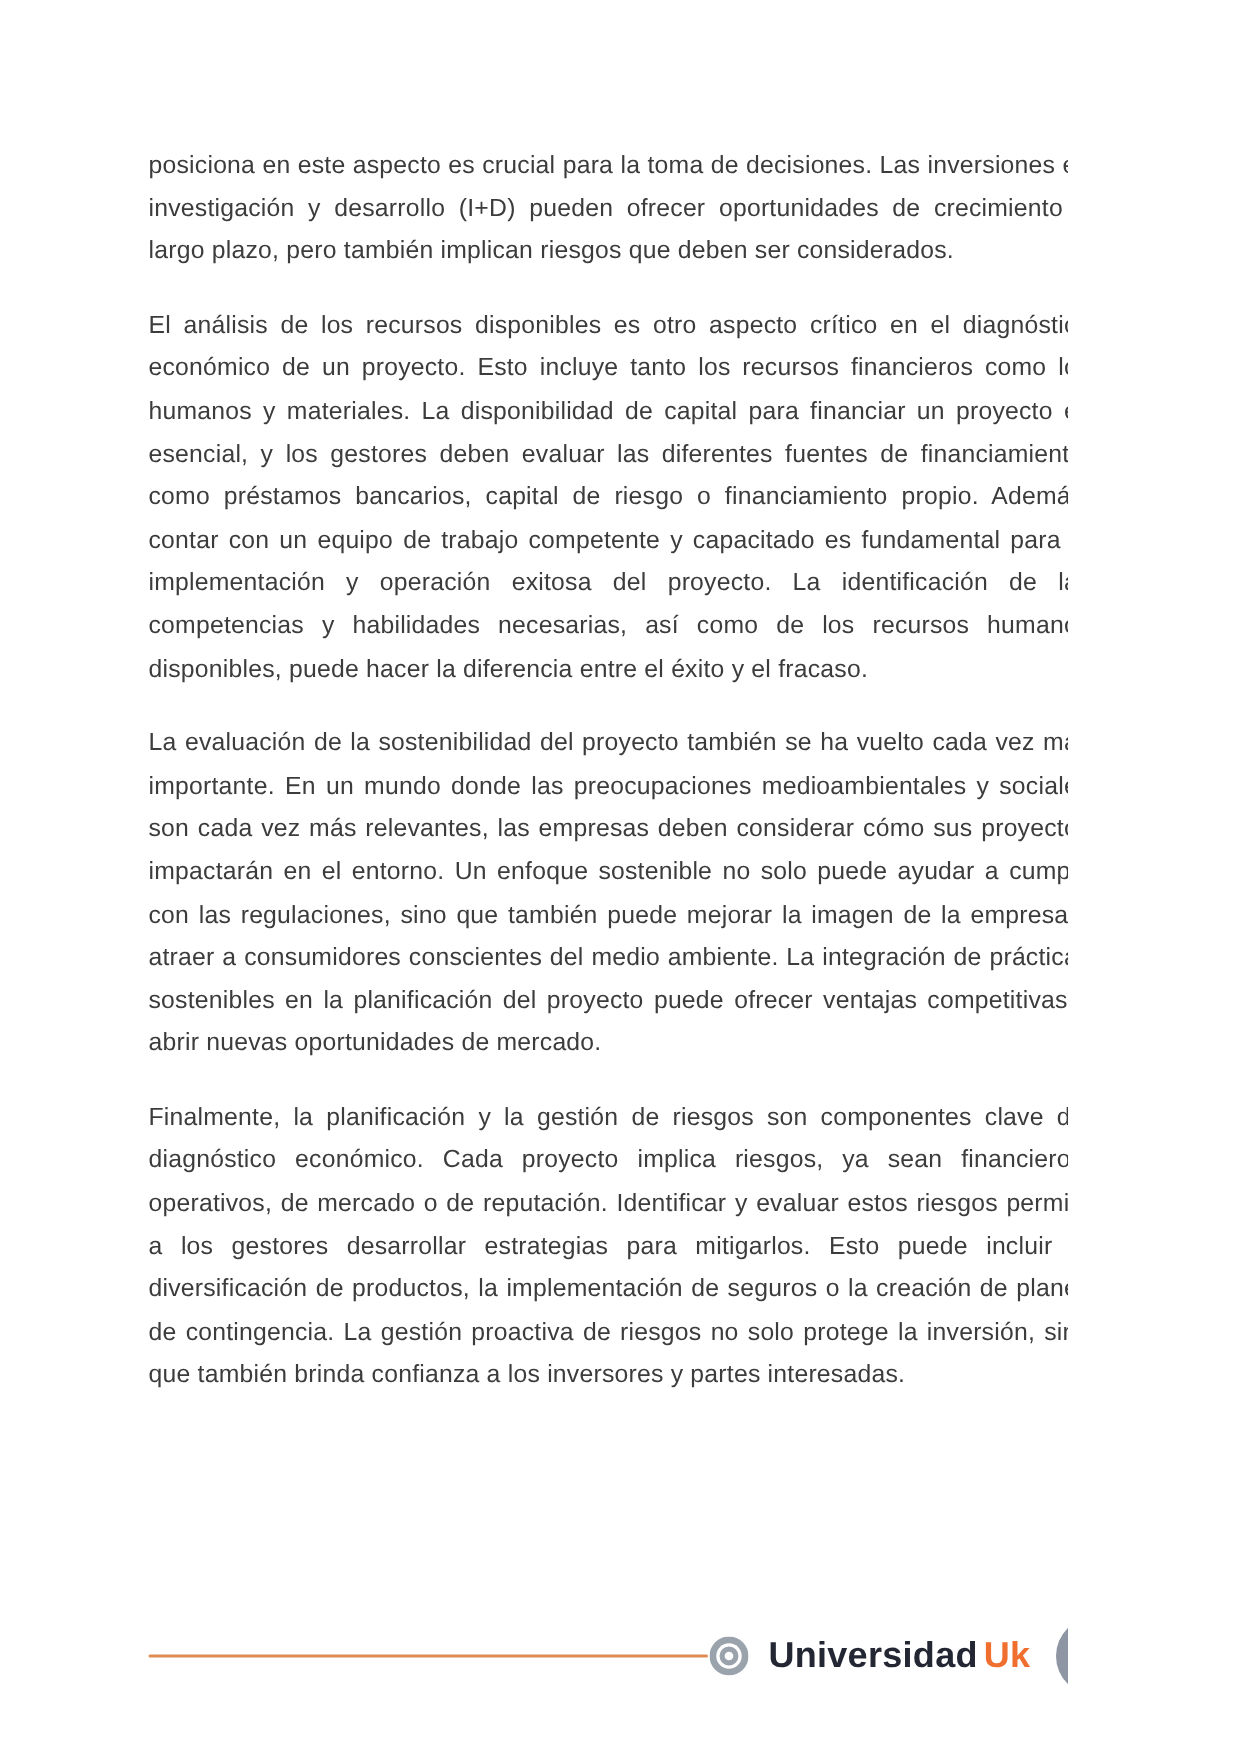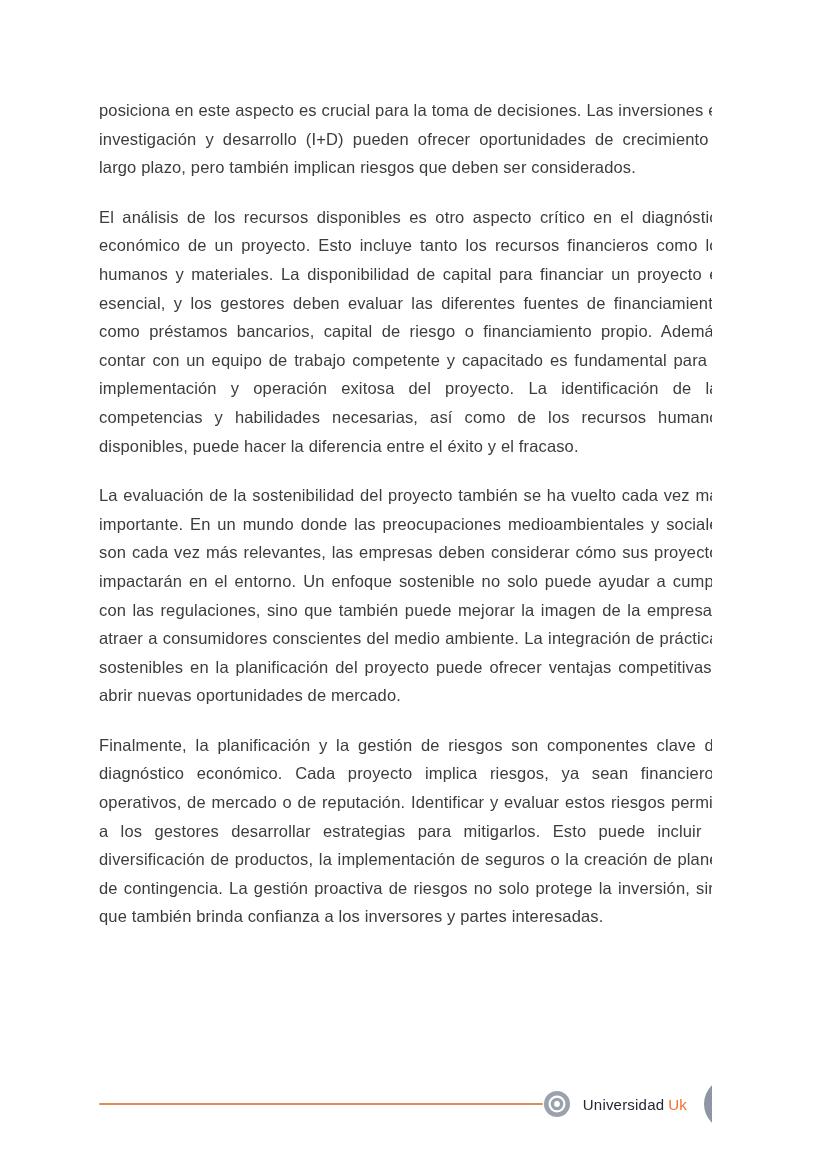--- a/index.html
+++ b/index.html
@@ -47,22 +47,22 @@
   .ring-icon {
     width: 26px;
     height: 26px;
     margin-left: 1px;
     flex: none;
     display: block;
   }
   .ring-icon svg { display: block; }
   .brand {
     margin-left: 13px;
-    font-size: 15px;
-    font-weight: normal;
+    font-size: 24px;
+    font-weight: bold;
     color: #232733;
     letter-spacing: 0.2px;
     white-space: nowrap;
   }
   .brand .uk {
     color: #f06e2e;
     margin-left: 4px;
   }
   .crescent-icon {
     margin-left: 14px;

